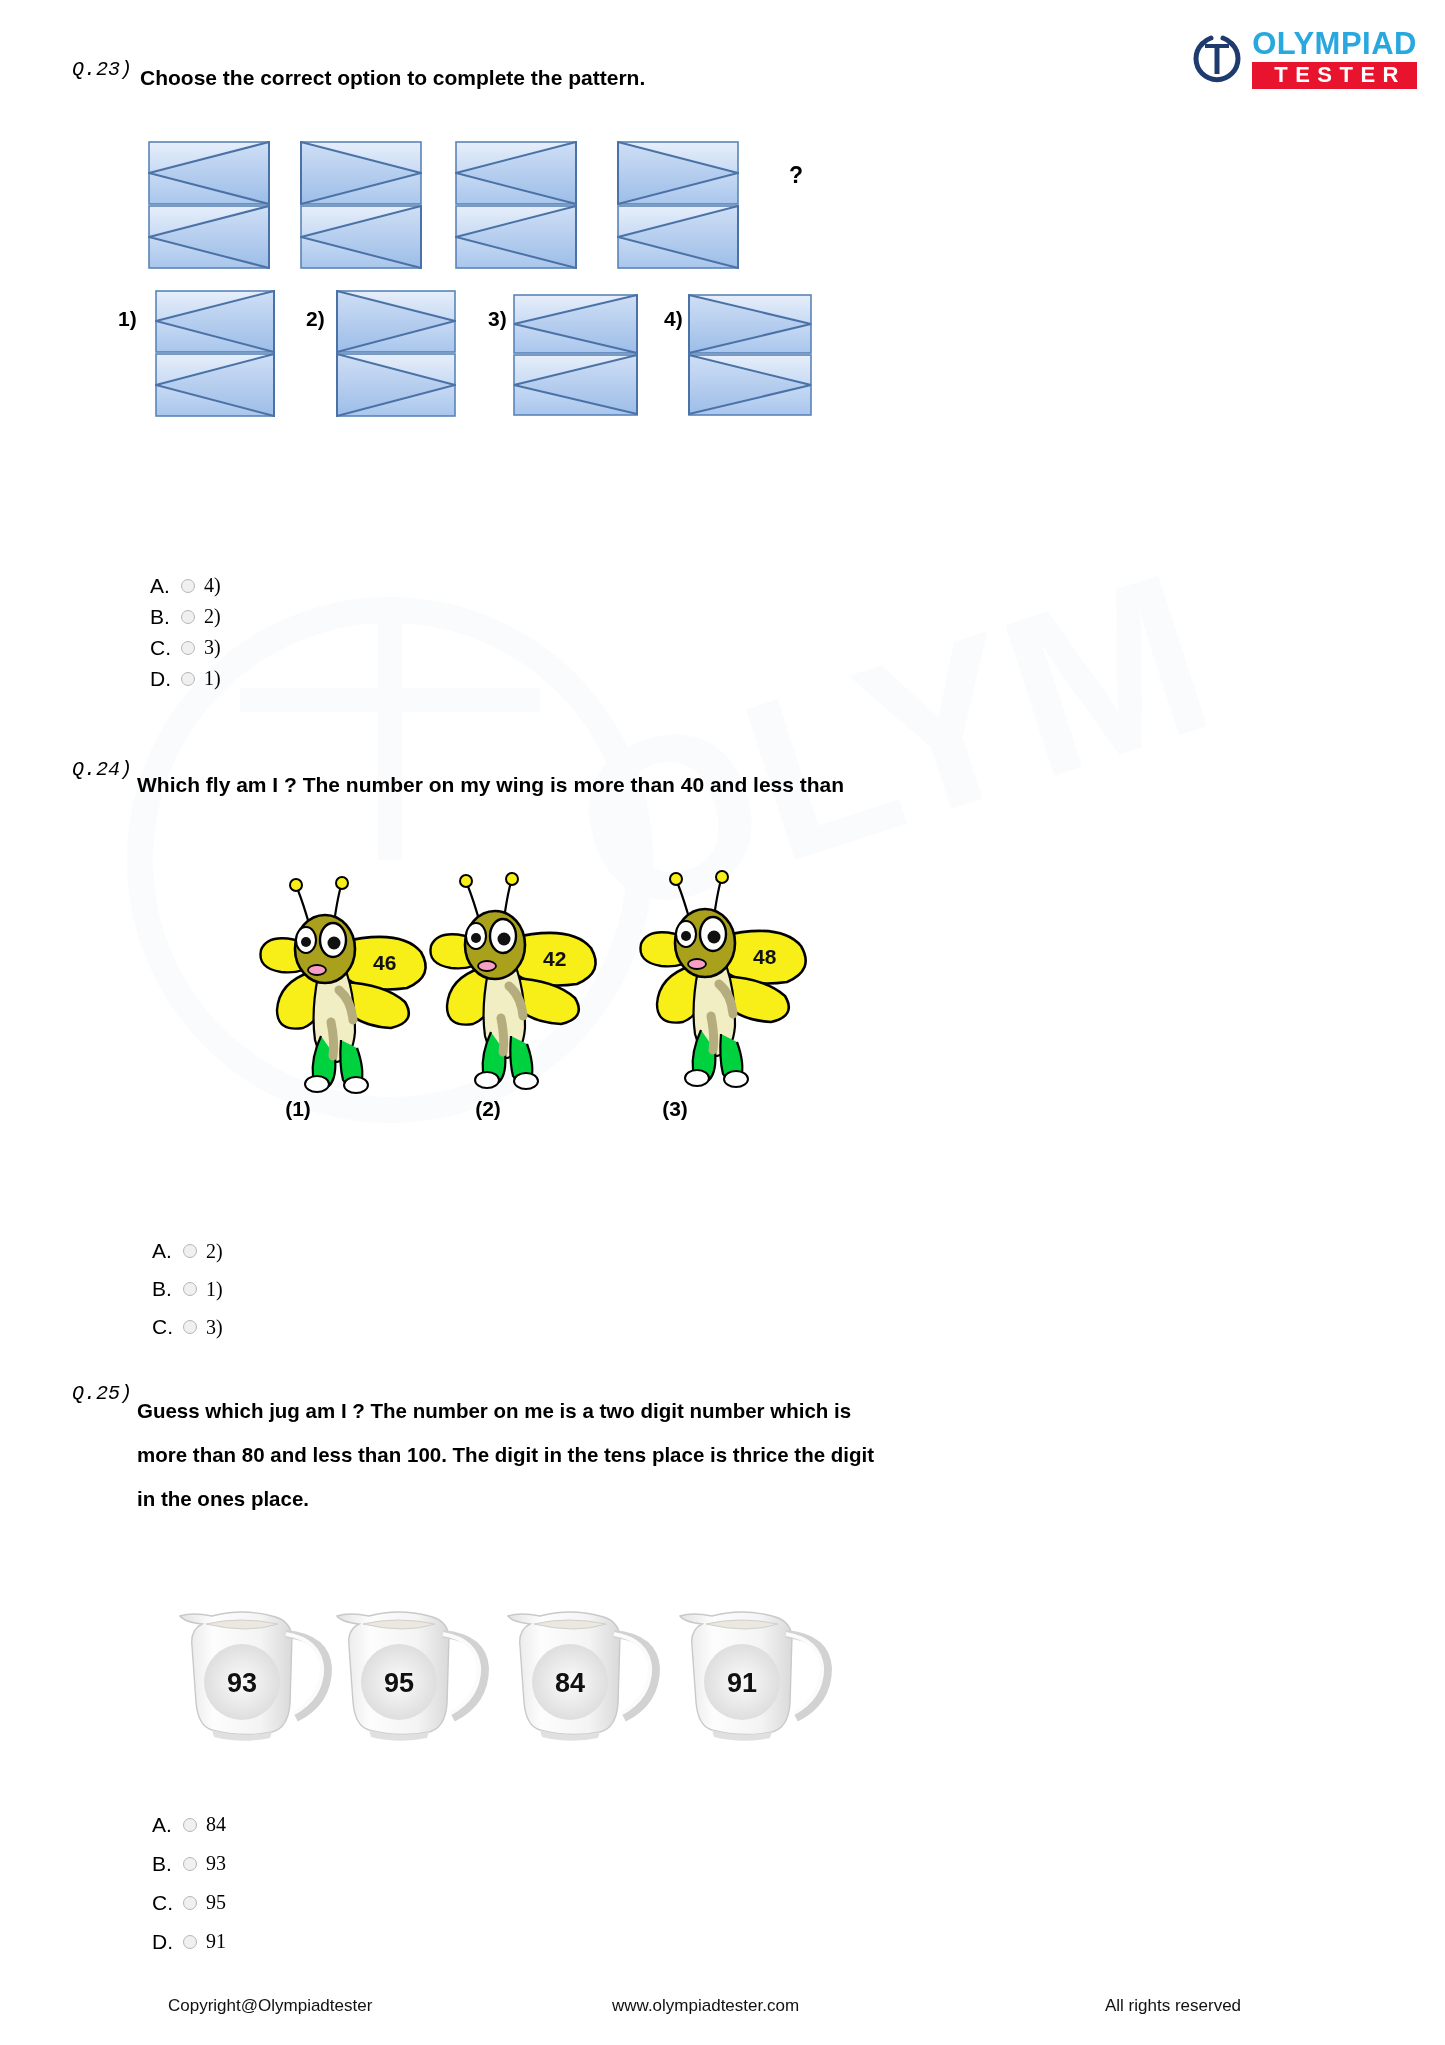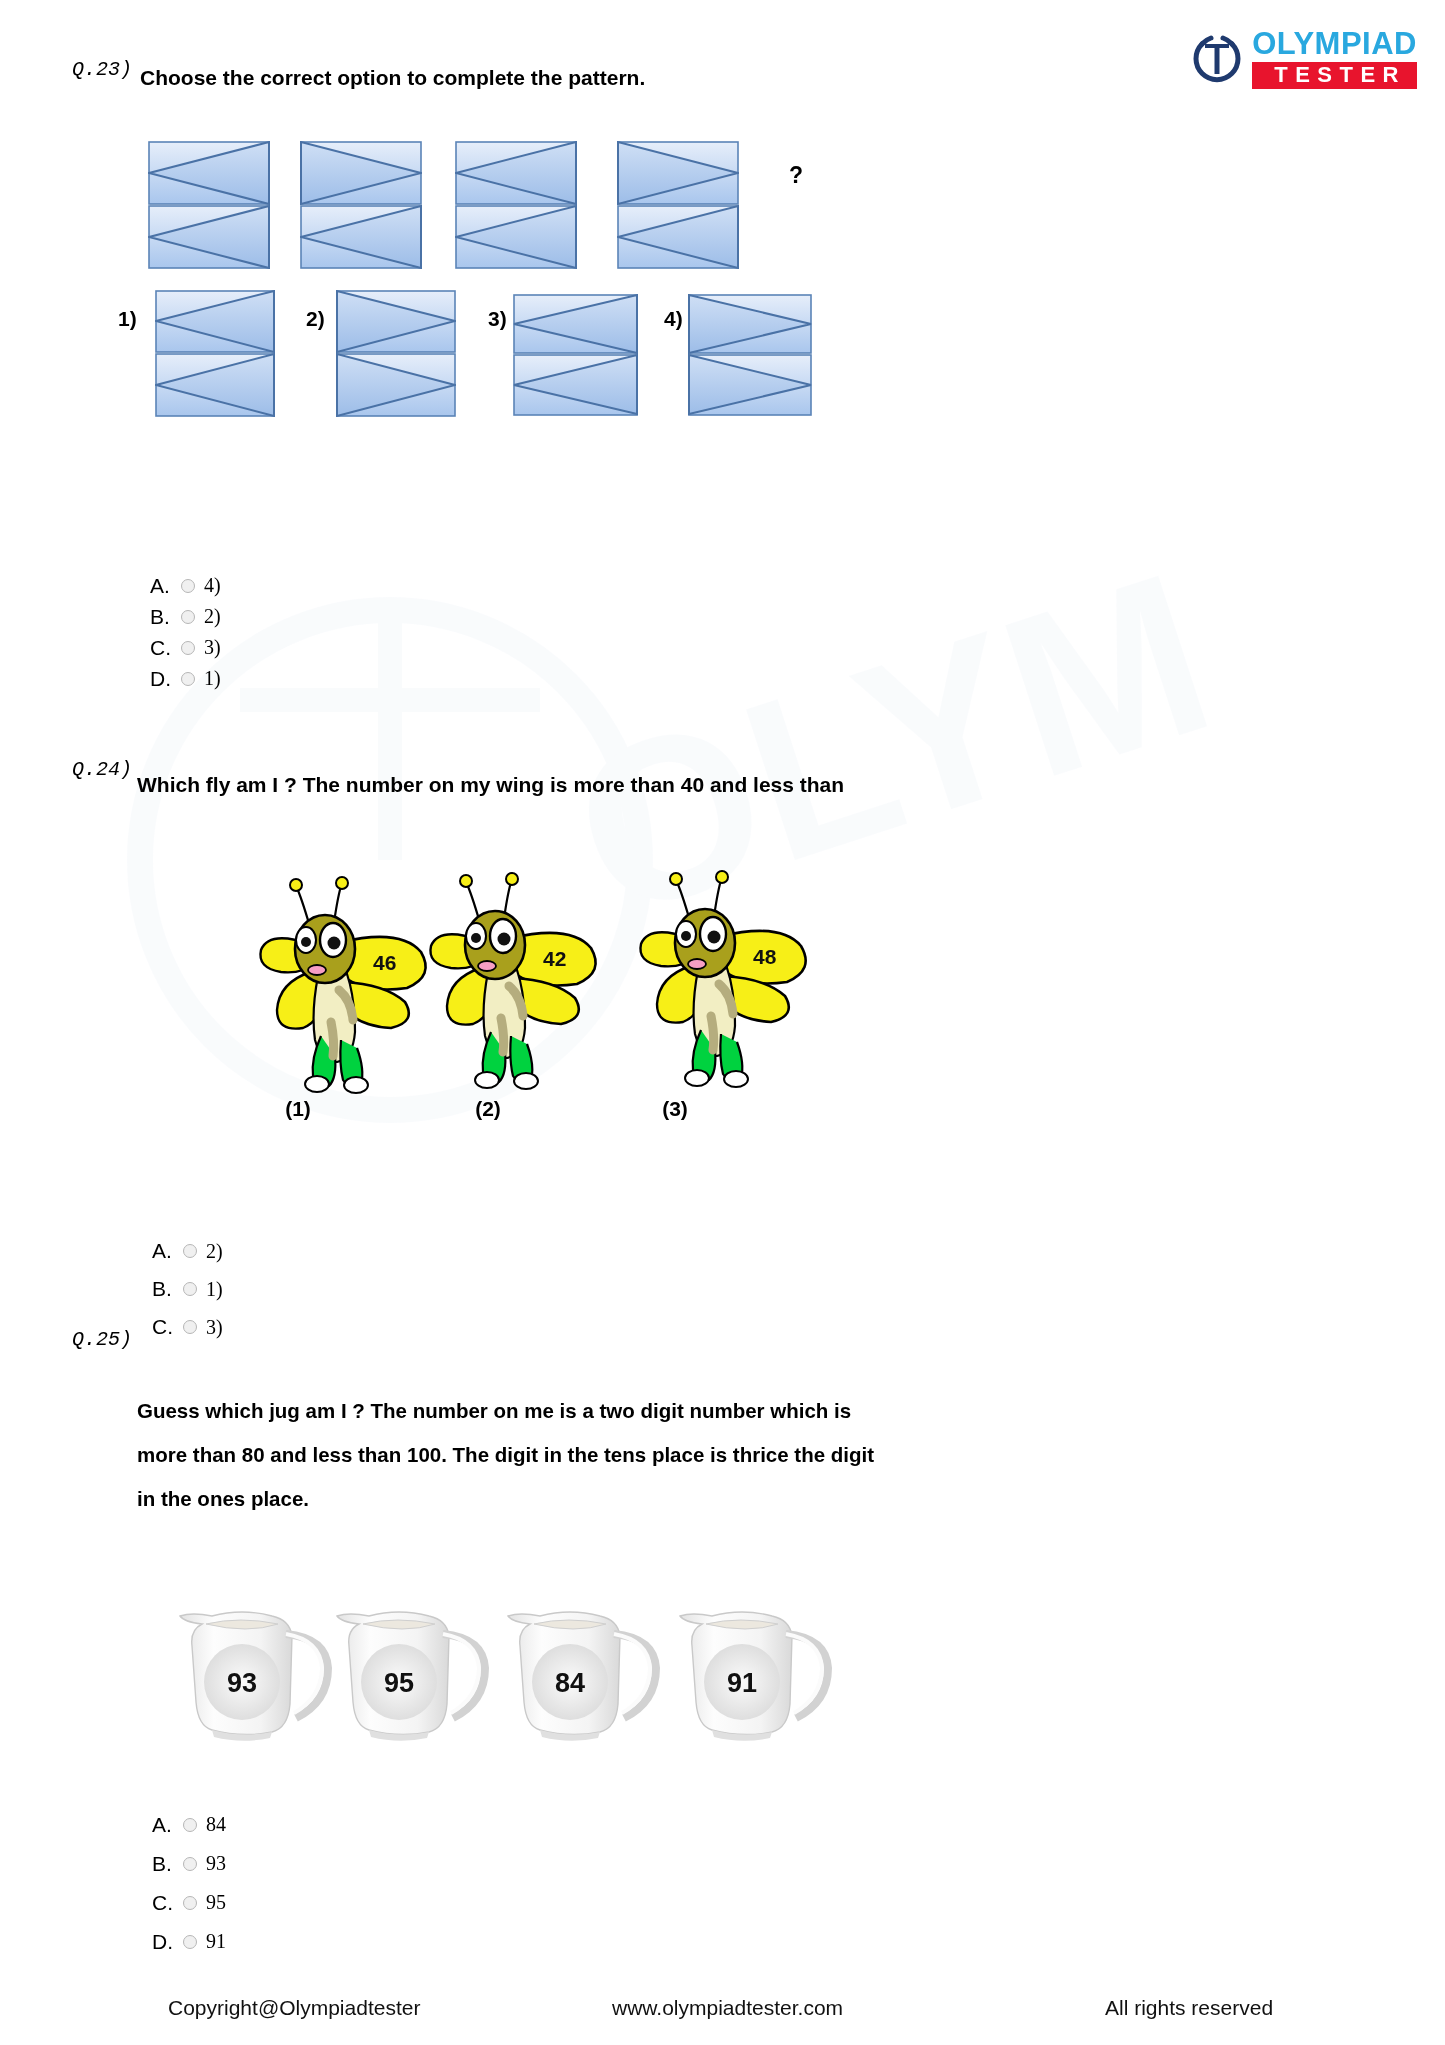--- a/index.html
+++ b/index.html
@@ -132,21 +132,21 @@
   .jug { position: absolute; }
   .jug svg { display: block; }
 
   
   .footer {
     position: absolute;
     left: 0; top: 1996px;
     width: 1267px;
     height: 30px;
     font-family: "Liberation Sans", sans-serif;
-    font-size: 21px;
+    font-size: 17px;
     color: #111;
   }
   .footer span { position: absolute; white-space: nowrap; }
   .f-left { left: 168px; }
   .f-mid { left: 612px; }
   .f-right { left: 1105px; }
 </style>
 </head>
 <body>
 
@@ -397,21 +397,21 @@
       <span class="ans-radio"></span>
       <span class="ans-val">1)</span>
     </div>
     <div class="ans-row" style="height:38px;">
       <span class="ans-letter">C.</span>
       <span class="ans-radio"></span>
       <span class="ans-val">3)</span>
     </div>
   </div>
 
-  <div class="qnum" style="left:72px; top:1328px;">Q.25)</div>
+  <div class="qnum" style="left:72px; top:1382px;">Q.25)</div>
   <div class="qtext qtext-narrow" style="left:137px; top:1396px;">Guess which jug am I   ? The number on me is a two digit number which is</div>
   <div class="qtext qtext-narrow" style="left:137px; top:1440px;">more than 80 and less than 100. The digit in the tens place is thrice the digit</div>
   <div class="qtext qtext-narrow" style="left:137px; top:1484px;">in the ones place.</div>
 
   <div class="jug" style="left:168px; top:1606px;">
     <svg width="178" height="140" viewBox="0 0 178 140">
       <defs>
         <linearGradient id="jg" x1="0" y1="0" x2="1" y2="0">
           <stop offset="0%" stop-color="#e3e3e3"></stop>
           <stop offset="30%" stop-color="#fdfdfd"></stop>

